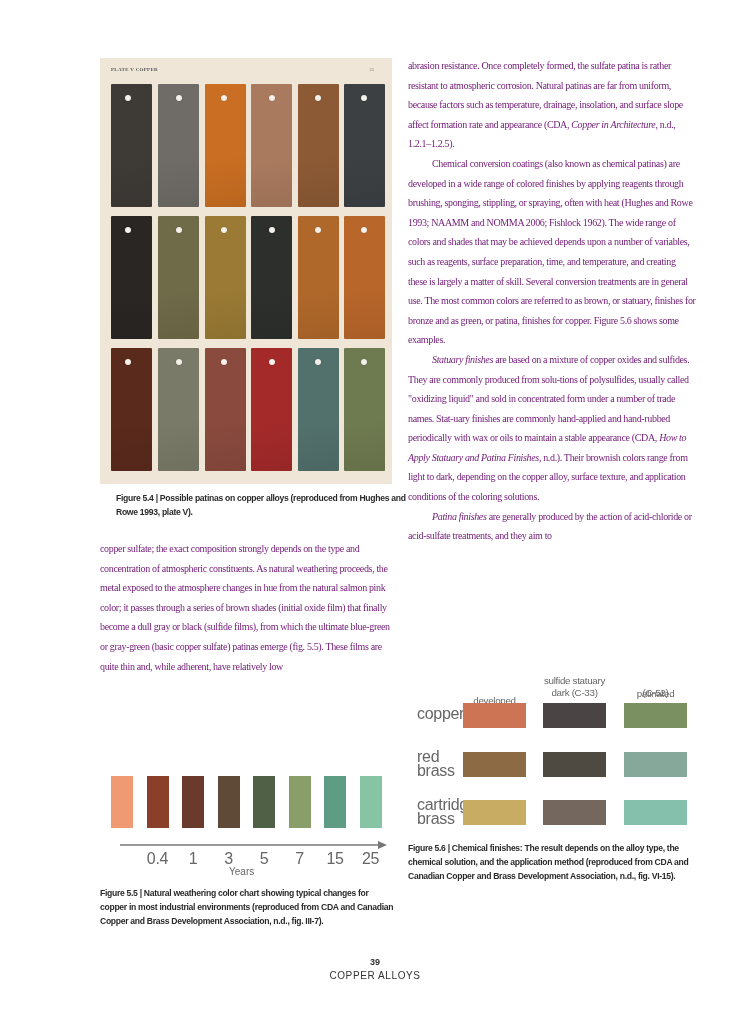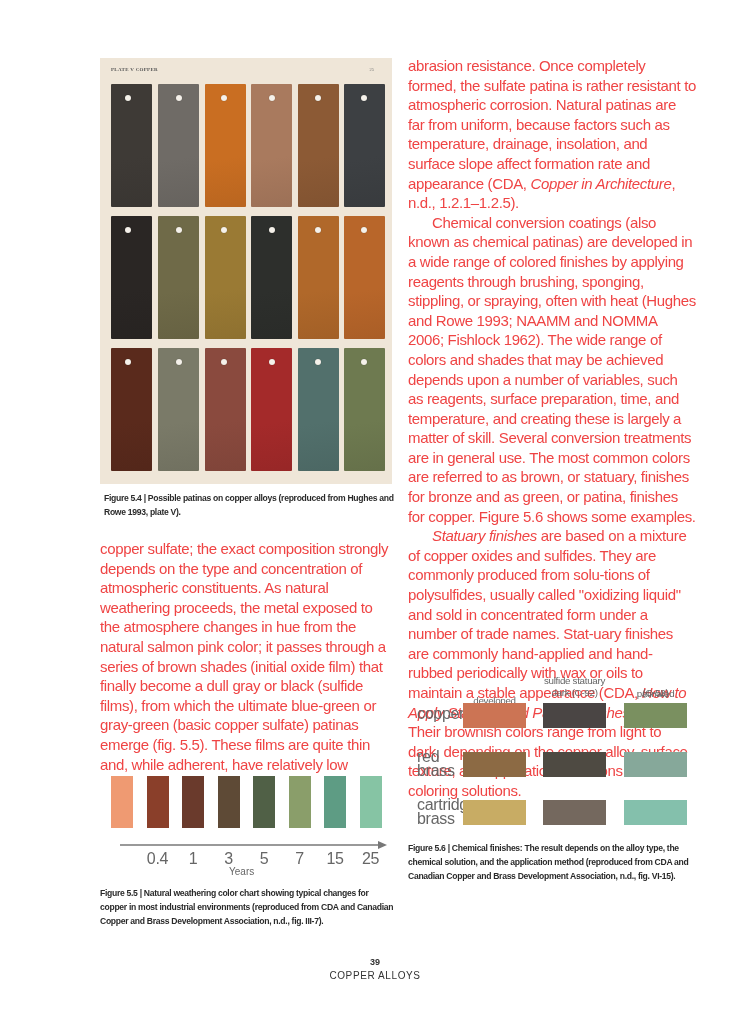--- a/index.html
+++ b/index.html
@@ -1,25 +1,25 @@
 <!DOCTYPE html>
 <html><head>
   <meta charset="utf-8">
   <style>
     * { box-sizing: border-box; margin: 0; padding: 0; }
     html, body { width: 750px; height: 1009px; background: #ffffff; overflow: hidden; }
     body { position: relative; font-family: "Liberation Sans", sans-serif; color: #1f1f1f; }
 
     .body-text {
       position: absolute;
-      font-family: Liberation Sans, sans-serif;
-      font-size: 15px;
+      font-family: Liberation Serif, serif;
+      font-size: 10px;
       line-height: 19.6px;
       letter-spacing: -0.35px;
-      color: #ef4444;
+      color: #701a75;
     }
     .body-text p { margin: 0; }
     .indent { text-indent: 24px; }
     .body-text em { font-style: italic; }
 
     
     #plate {
       position: absolute; left: 100px; top: 58px; width: 292px; height: 426px;
       background: #efe6d8;
     }
@@ -110,21 +110,21 @@
         <div class="hole" style="left: 18px; top: 11px;"></div>
       </div>
       <div class="panel" style="left: 198px; top: 290px; height: 123px; background: linear-gradient(170deg, rgb(82, 112, 108) 0%, rgb(82, 112, 108) 60%, rgba(0, 0, 0, 0.08) 100%), rgb(82, 112, 108);">
         <div class="hole" style="left: 17px; top: 11px;"></div>
       </div>
       <div class="panel" style="left: 244px; top: 290px; height: 123px; background: linear-gradient(170deg, rgb(110, 122, 80) 0%, rgb(110, 122, 80) 60%, rgba(0, 0, 0, 0.08) 100%), rgb(110, 122, 80);">
         <div class="hole" style="left: 17px; top: 11px;"></div>
       </div>
     </div>
 </div>
-<div class="caption" style="left:104px; top:492px; width:295px;">Figure 5.4 | Possible patinas on copper alloys (reproduced from Hughes and Rowe 1993, plate V).</div>
+<div class="caption" style="left:116px; top:492px; width:295px;">Figure 5.4 | Possible patinas on copper alloys (reproduced from Hughes and Rowe 1993, plate V).</div>
 
 <div class="body-text" style="left:100px; top:539px; width:293px;">
   <p>copper sulfate; the exact composition strongly depends on the type and concentration of atmospheric constituents. As natural weathering proceeds, the metal exposed to the atmosphere changes in hue from the natural salmon pink color; it passes through a series of brown shades (initial oxide film) that finally become a dull gray or black (sulfide films), from which the ultimate blue-green or gray-green (basic copper sulfate) patinas emerge (fig. 5.5). These films are quite thin and, while adherent, have relatively low</p>
 </div>
 
 <div id="fig55">
   <div id="fig55-swatches">
       <div class="wswatch" style="left: 11px; background: rgb(239, 154, 114);"></div>
       <div class="wswatch" style="left: 46.5px; background: rgb(138, 63, 42);"></div>
       <div class="wswatch" style="left: 82px; background: rgb(106, 58, 44);"></div>
@@ -148,26 +148,27 @@
       <div class="yr-tick" style="left: 255.5px;">25</div>
     </div>
   <div class="yr-label">Years</div>
 </div>
 <div class="caption" style="left:100px; top:887px; width:295px;">Figure 5.5 | Natural weathering color chart showing typical changes for copper in most industrial environments (reproduced from CDA and Canadian Copper and Brass Development Association, n.d., fig. III-7).</div>
 
 <div class="body-text" style="left:408px; top:56px; width:288px;">
   <p><span>abrasion resistance. Once completely formed, the sulfate patina is rather resistant to atmospheric corrosion. Natural patinas are far from uniform, because factors such as temperature, drainage, insolation, and surface slope affect formation rate and appearance (CDA, </span><em>Copper in Architecture</em><span>, n.d., 1.2.1–1.2.5).</span></p>
   <p class="indent">Chemical conversion coatings (also known as chemical patinas) are developed in a wide range of colored finishes by applying reagents through brushing, sponging, stippling, or spraying, often with heat (Hughes and Rowe 1993; NAAMM and NOMMA 2006; Fishlock 1962). The wide range of colors and shades that may be achieved depends upon a number of variables, such as reagents, surface preparation, time, and temperature, and creating these is largely a matter of skill. Several conversion treatments are in general use. The most common colors are referred to as brown, or statuary, finishes for bronze and as green, or patina, finishes for copper. Figure 5.6 shows some examples.</p>
   <p class="indent"><em>Statuary finishes</em><span> are based on a mixture of copper oxides and sulfides. They are commonly produced from solu-tions of polysulfides, usually called "oxidizing liquid" and sold in concentrated form under a number of trade names. Stat-uary finishes are commonly hand-applied and hand-rubbed periodically with wax or oils to maintain a stable appearance (CDA, </span><em>How to Apply Statuary and Patina Finishes</em><span>, n.d.). Their brownish colors range from light to dark, depending on the copper alloy, surface texture, and application conditions of the coloring solutions.</span></p>
+  <p class="indent"><em>Patina finishes</em><span> are generally produced by the action of acid-chloride or acid-sulfate treatments, and they aim to</span></p>
 </div>
 
 <div id="fig56">
     <div class="col-head" style="left: 46px; width: 87px; top: 25px;">developed</div>
     <div class="col-head" style="left: 126px; width: 87px; top: 5px;">sulfide statuary</div>
-    <div class="col-head" style="left: 126px; width: 87px; top: 17px;">dark (C-92)</div>
+    <div class="col-head" style="left: 126px; width: 87px; top: 17px;">dark (C-33)</div>
     <div class="col-head" style="left: 207px; width: 87px; top: 18px;">patinated</div>
     <div class="col-head" style="left: 207px; width: 87px; top: 17px;">(C-52)</div>
     <div class="row-label" style="left: 12px; top: 37px;">
       <div>copper</div>
     </div>
     <div class="cswatch" style="left: 58px; top: 33px; background: rgb(204, 116, 84);"></div>
     <div class="cswatch" style="left: 138px; top: 33px; background: rgb(74, 69, 68);"></div>
     <div class="cswatch" style="left: 219px; top: 33px; background: rgb(122, 144, 96);"></div>
     <div class="row-label" style="left: 12px; top: 80px;">
       <div>red</div>

